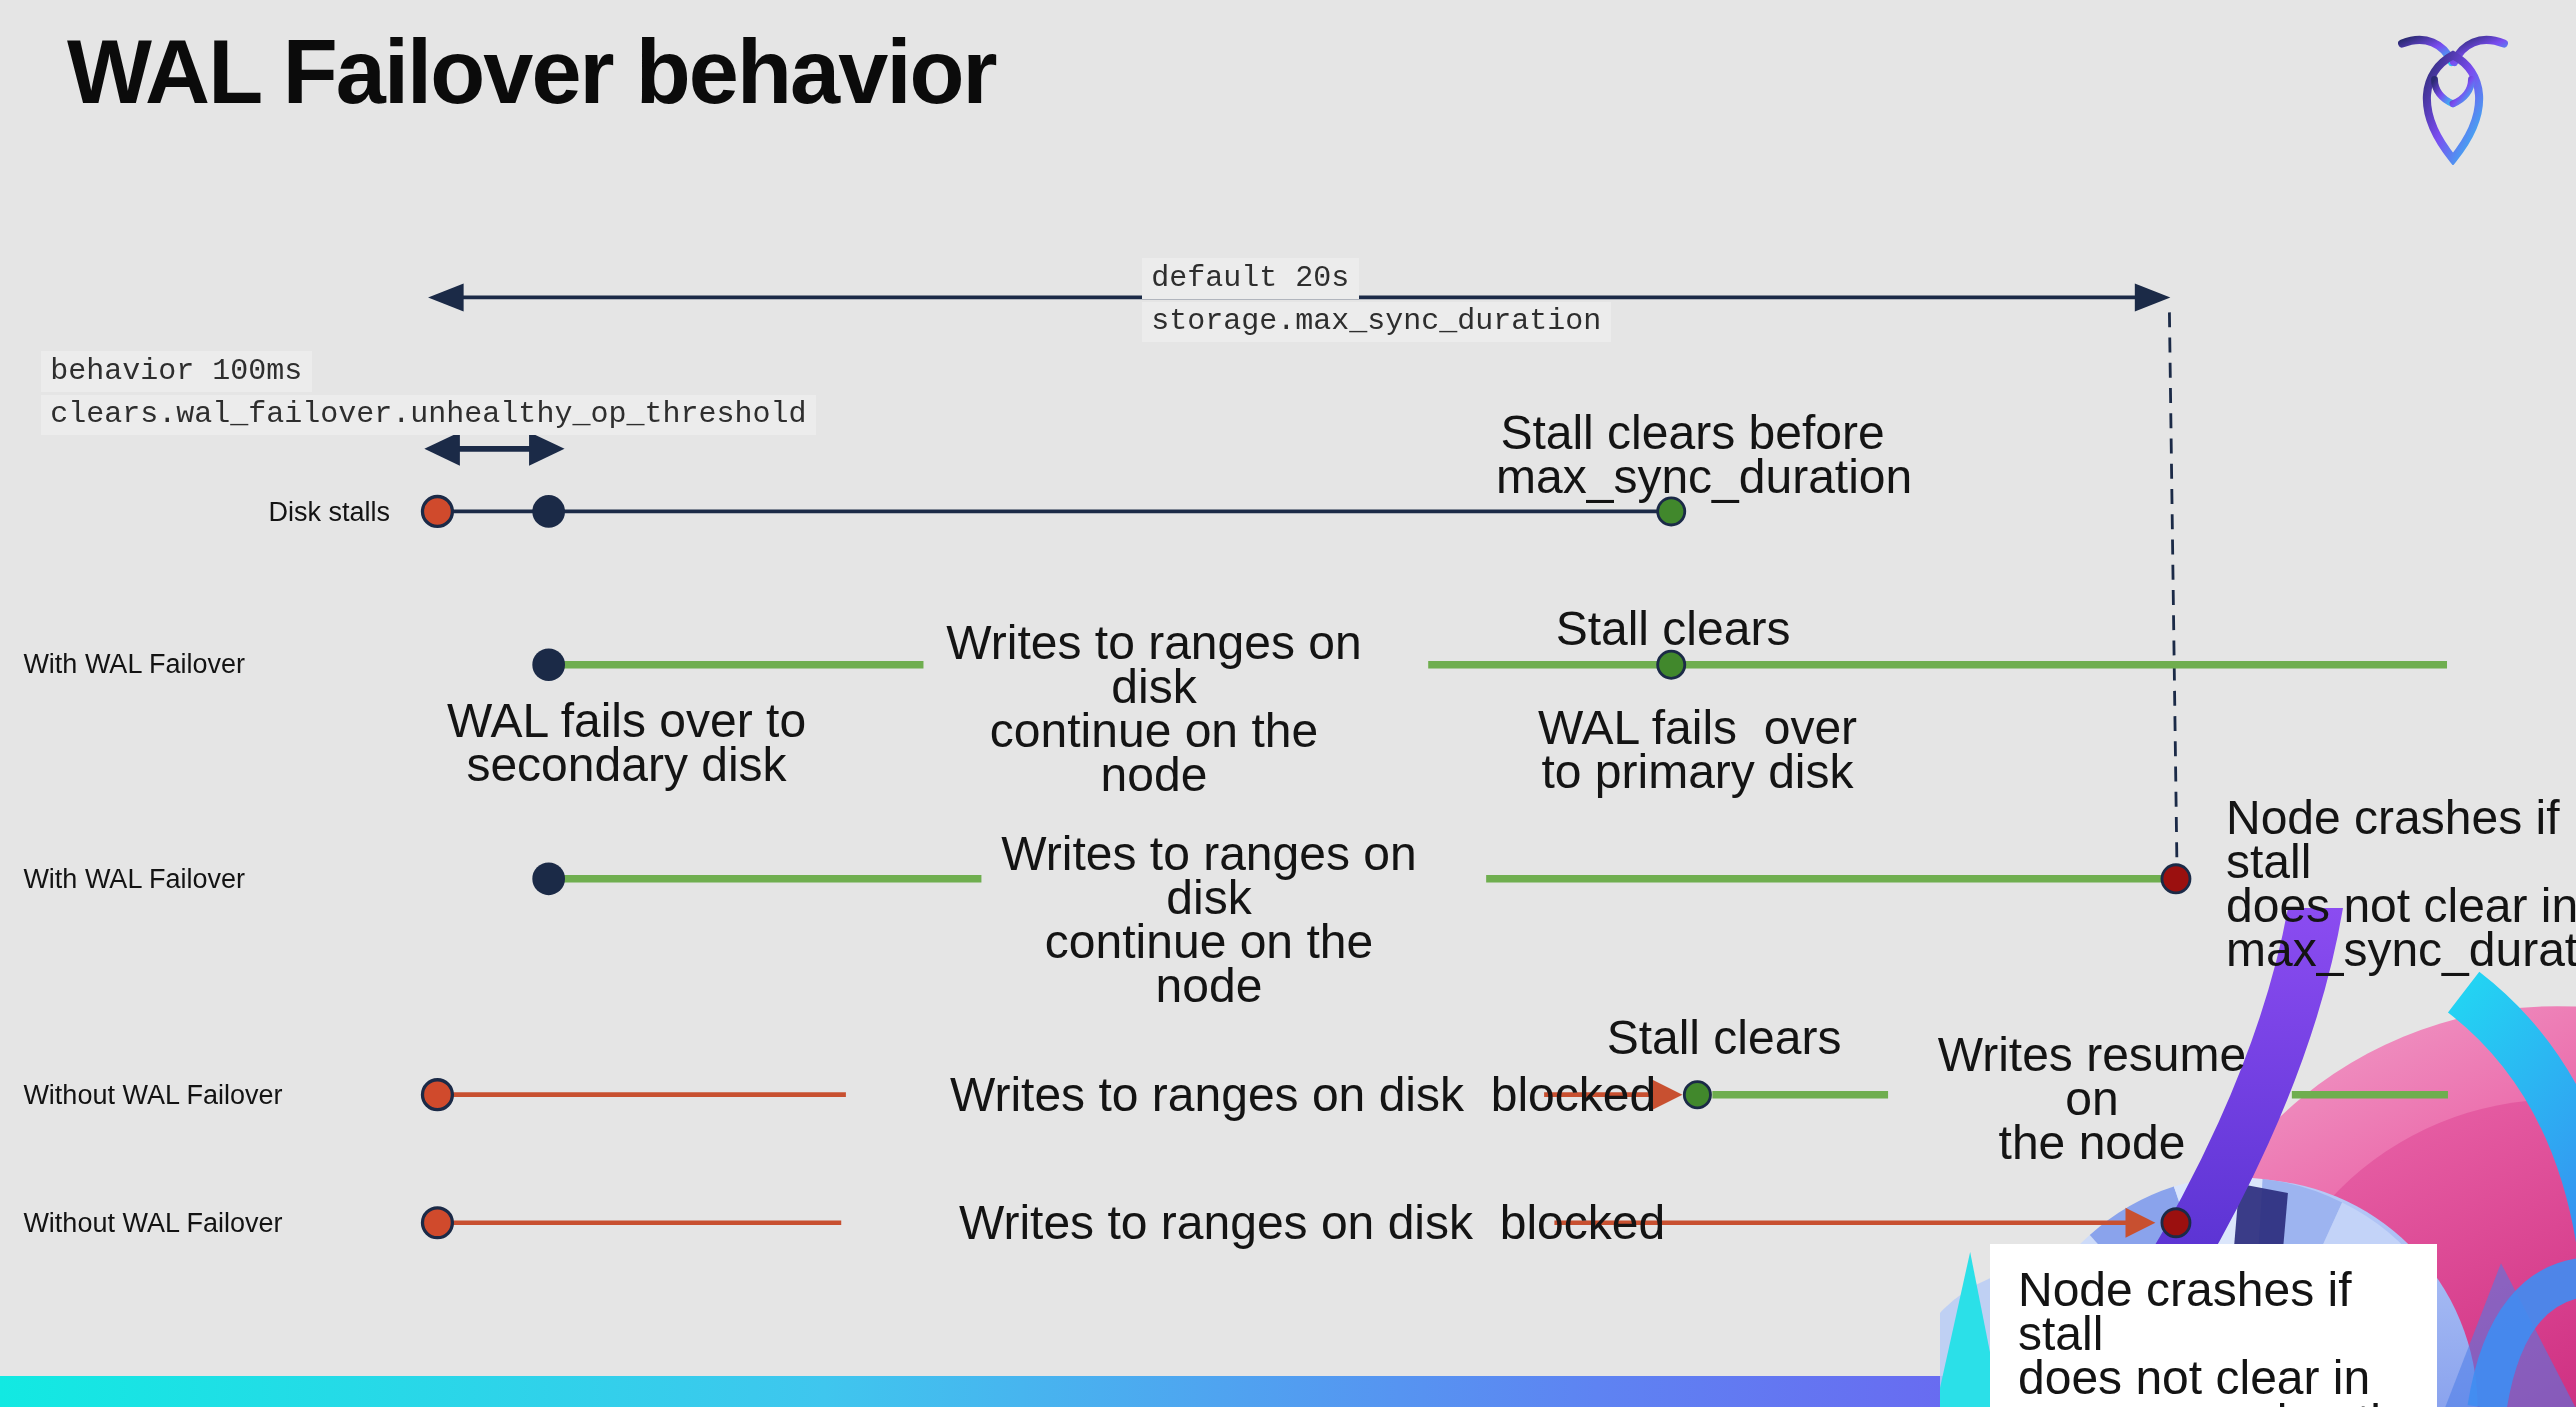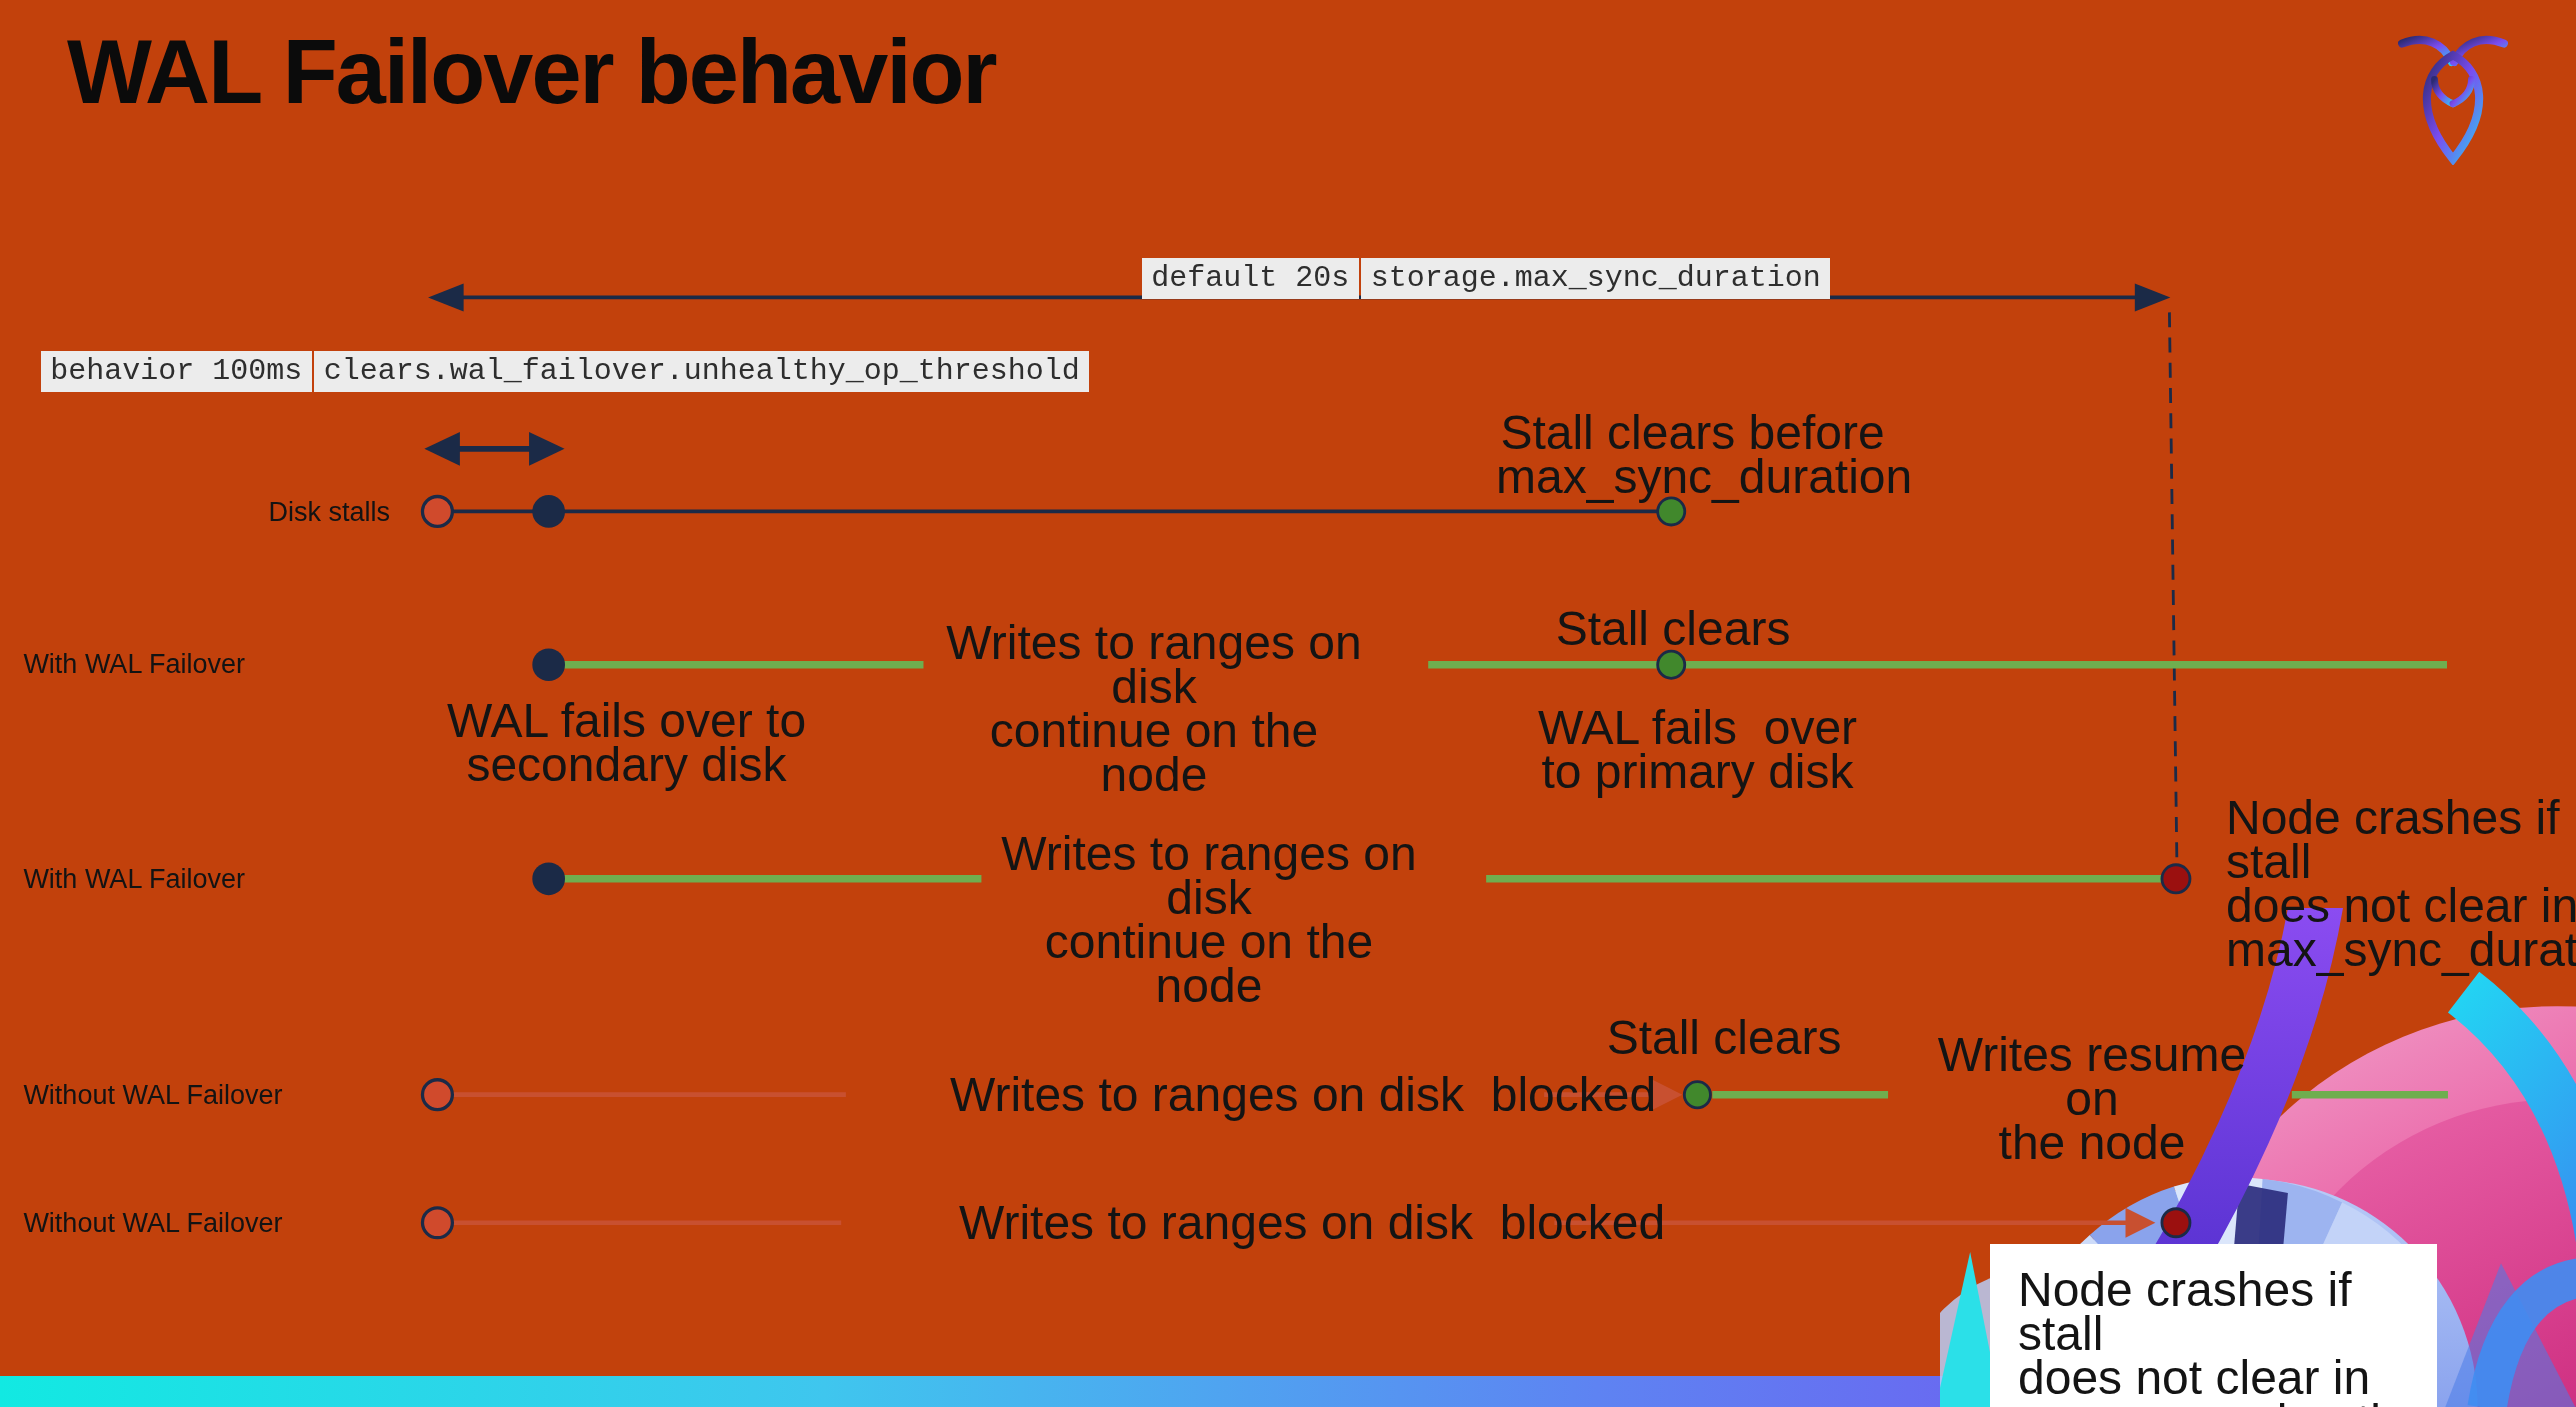--- a/index.html
+++ b/index.html
@@ -1,28 +1,28 @@
 <!DOCTYPE html>
 <html style="font-size:15px"><head>
 <meta charset="utf-8">
 <style>
   html,body{margin:0;padding:0;background:#ffffff;}
   .slide{
-    position:relative;width:2576px;height:1408px;background:#c2410c;
+    position:relative;width:2576px;height:1408px;background:#e5e5e5;
     overflow:hidden;font-family:"Liberation Sans",sans-serif;color:#121212;
   }
   .abs{position:absolute;}
   .title{
     left:67px;top:20.6px;font-size:90px;font-weight:700;letter-spacing:-1.9px;color:#0b0b0b;
   }
   .row-label{font-size:27px;line-height:44px;color:#131313;white-space:nowrap;}
   .callout{font-size:48px;line-height:44px;color:#141414;white-space:pre-wrap;}
   .center{text-align:center;}
   .right{text-align:right;}
-  .mono-chip-stack{display:flex;flex-direction:row;align-items:flex-start;gap:2.8px;z-index:6;}
+  .mono-chip-stack{display:flex;flex-direction:column;align-items:flex-start;gap:2.8px;z-index:6;}
   .mono-chip{
     display:inline-block;background:#ececec;color:#2e2e2e;
     font-family:"Liberation Mono","DejaVu Sans Mono",monospace;
     font-size:30px;line-height:37px;padding:1.9px 9.3px;white-space:pre;
   }
   .note-box{
     background:#ffffff;z-index:5;
     padding:24px 9.3px 9.3px 28px;box-sizing:border-box;
   }
   .layer1{z-index:1;} .layer2{z-index:2;}

